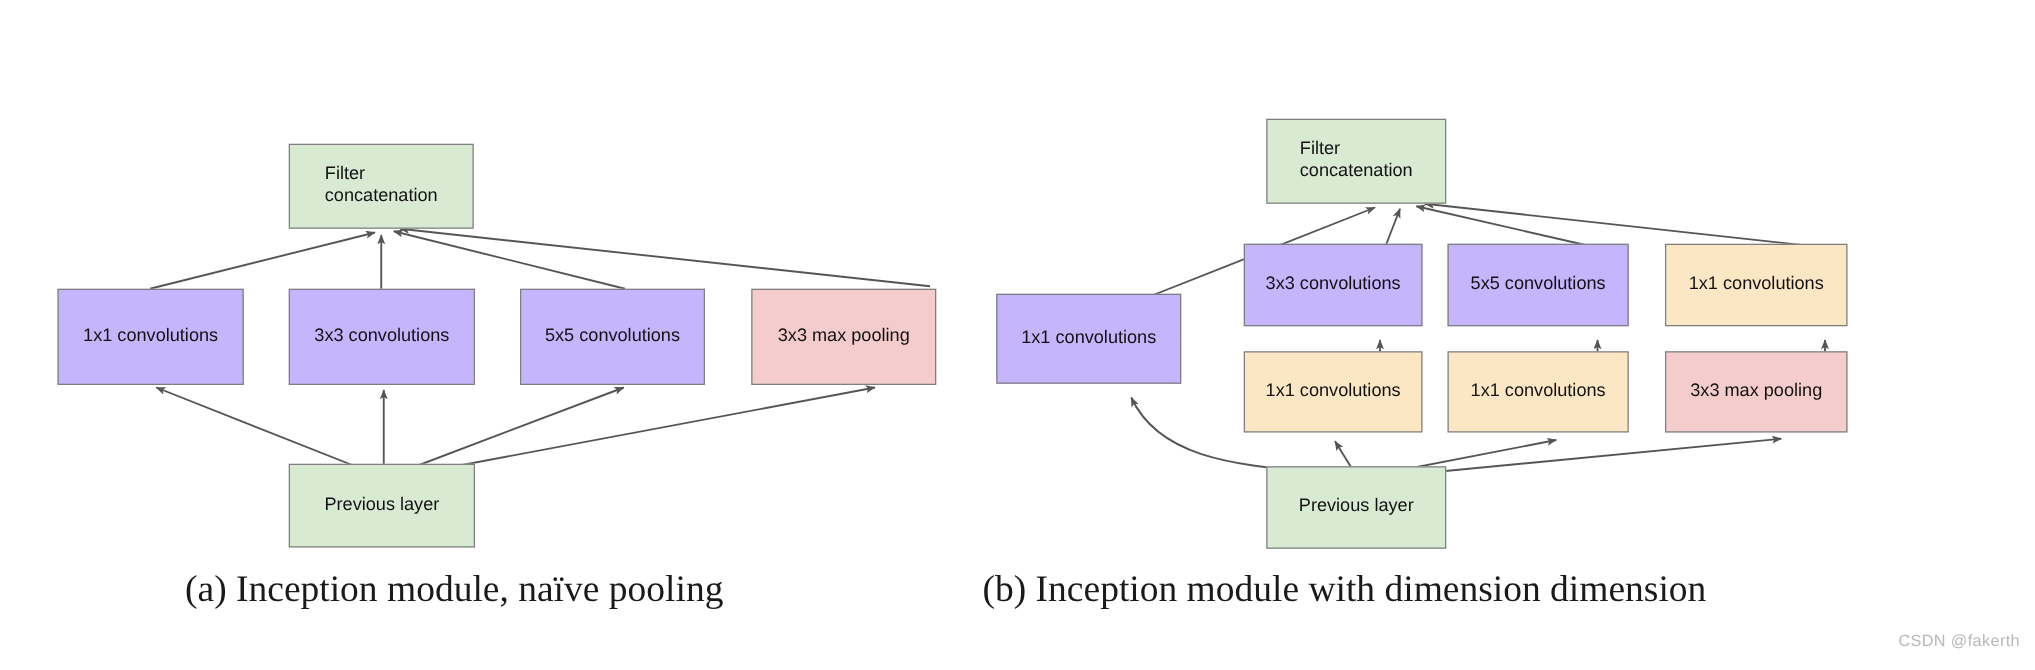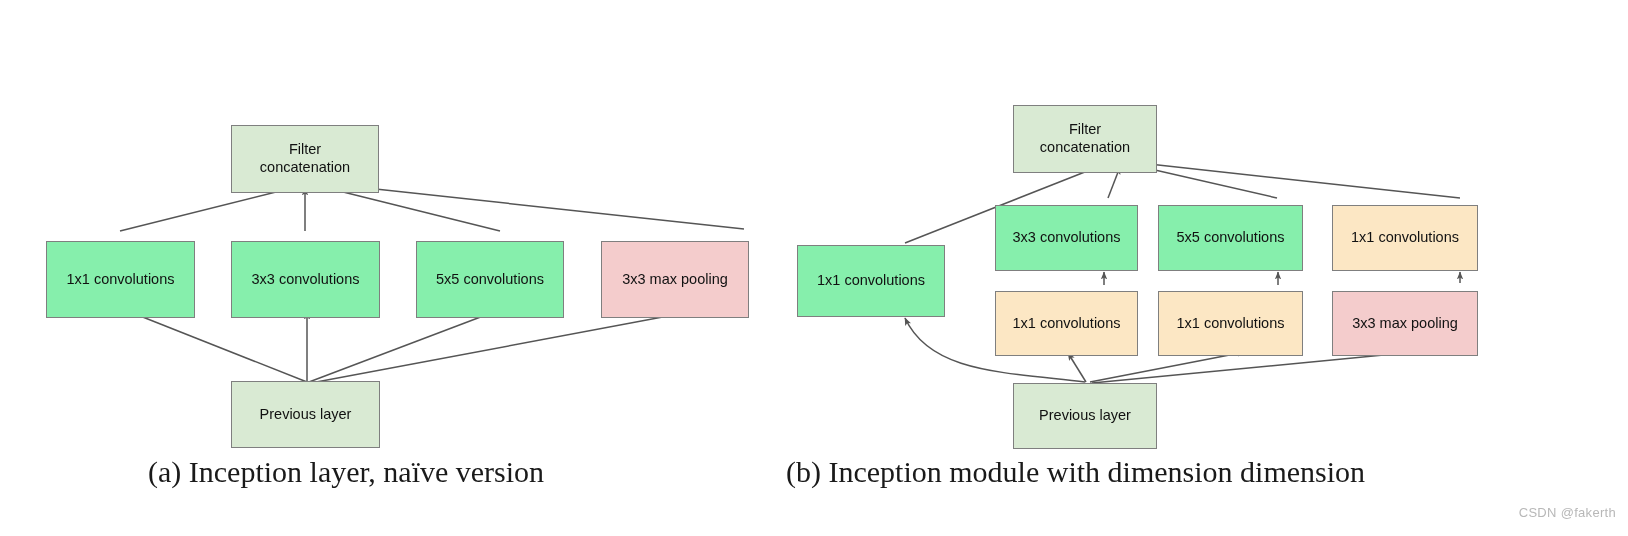--- a/index.html
+++ b/index.html
@@ -26,31 +26,29 @@
     width: 1628px;
     height: 536px;
   }
   .node {
     position: absolute;
     box-sizing: border-box;
     border: 1.4px solid #7f7f7f;
     display: flex;
     align-items: center;
     justify-content: center;
-    text-align: center;
     font-family: "Liberation Sans", sans-serif;
     font-size: 14.5px;
     line-height: 1.22;
     color: #111111;
     white-space: pre-line;
     z-index: 3;
-    margin-top: 10px;
   }
   .fill-green  { background: #d9ead3; }
-  .fill-blue   { background: #86efac; }
+  .fill-blue   { background: #c4b5fd; }
   .fill-pink   { background: #f4cccc; }
   .fill-yellow { background: #fce7c4; }
 
   .caption {
     position: absolute;
     font-family: "Liberation Serif", serif;
     font-size: 30px;
     color: #1a1a1a;
     white-space: nowrap;
     z-index: 4;
@@ -111,21 +109,21 @@
   <div class="node fill-blue" style="left:46px;top:231px;width:149px;height:77px;">1x1 convolutions</div>
 
   <div class="node fill-blue" style="left:231px;top:231px;width:149px;height:77px;">3x3 convolutions</div>
 
   <div class="node fill-blue" style="left:416px;top:231px;width:148px;height:77px;">5x5 convolutions</div>
 
   <div class="node fill-pink" style="left:601px;top:231px;width:148px;height:77px;">3x3 max pooling</div>
 
   <div class="node fill-green" style="left:231px;top:371px;width:149px;height:67px;">Previous layer</div>
 
-  <div class="caption" style="left:148px;top:455px;">(a)  Inception layer, naïve version</div>
+  <div class="caption" style="left:148px;top:455px;">(a)  Inception module, naïve pooling</div>
 
   <div class="node fill-green" style="left:1013px;top:95px;width:144px;height:68px;">Filter
 concatenation</div>
 
   <div class="node fill-blue" style="left:797px;top:235px;width:148px;height:72px;">1x1 convolutions</div>
 
   <div class="node fill-blue" style="left:995px;top:195px;width:143px;height:66px;">3x3 convolutions</div>
 
   <div class="node fill-blue" style="left:1158px;top:195px;width:145px;height:66px;">5x5 convolutions</div>
 

